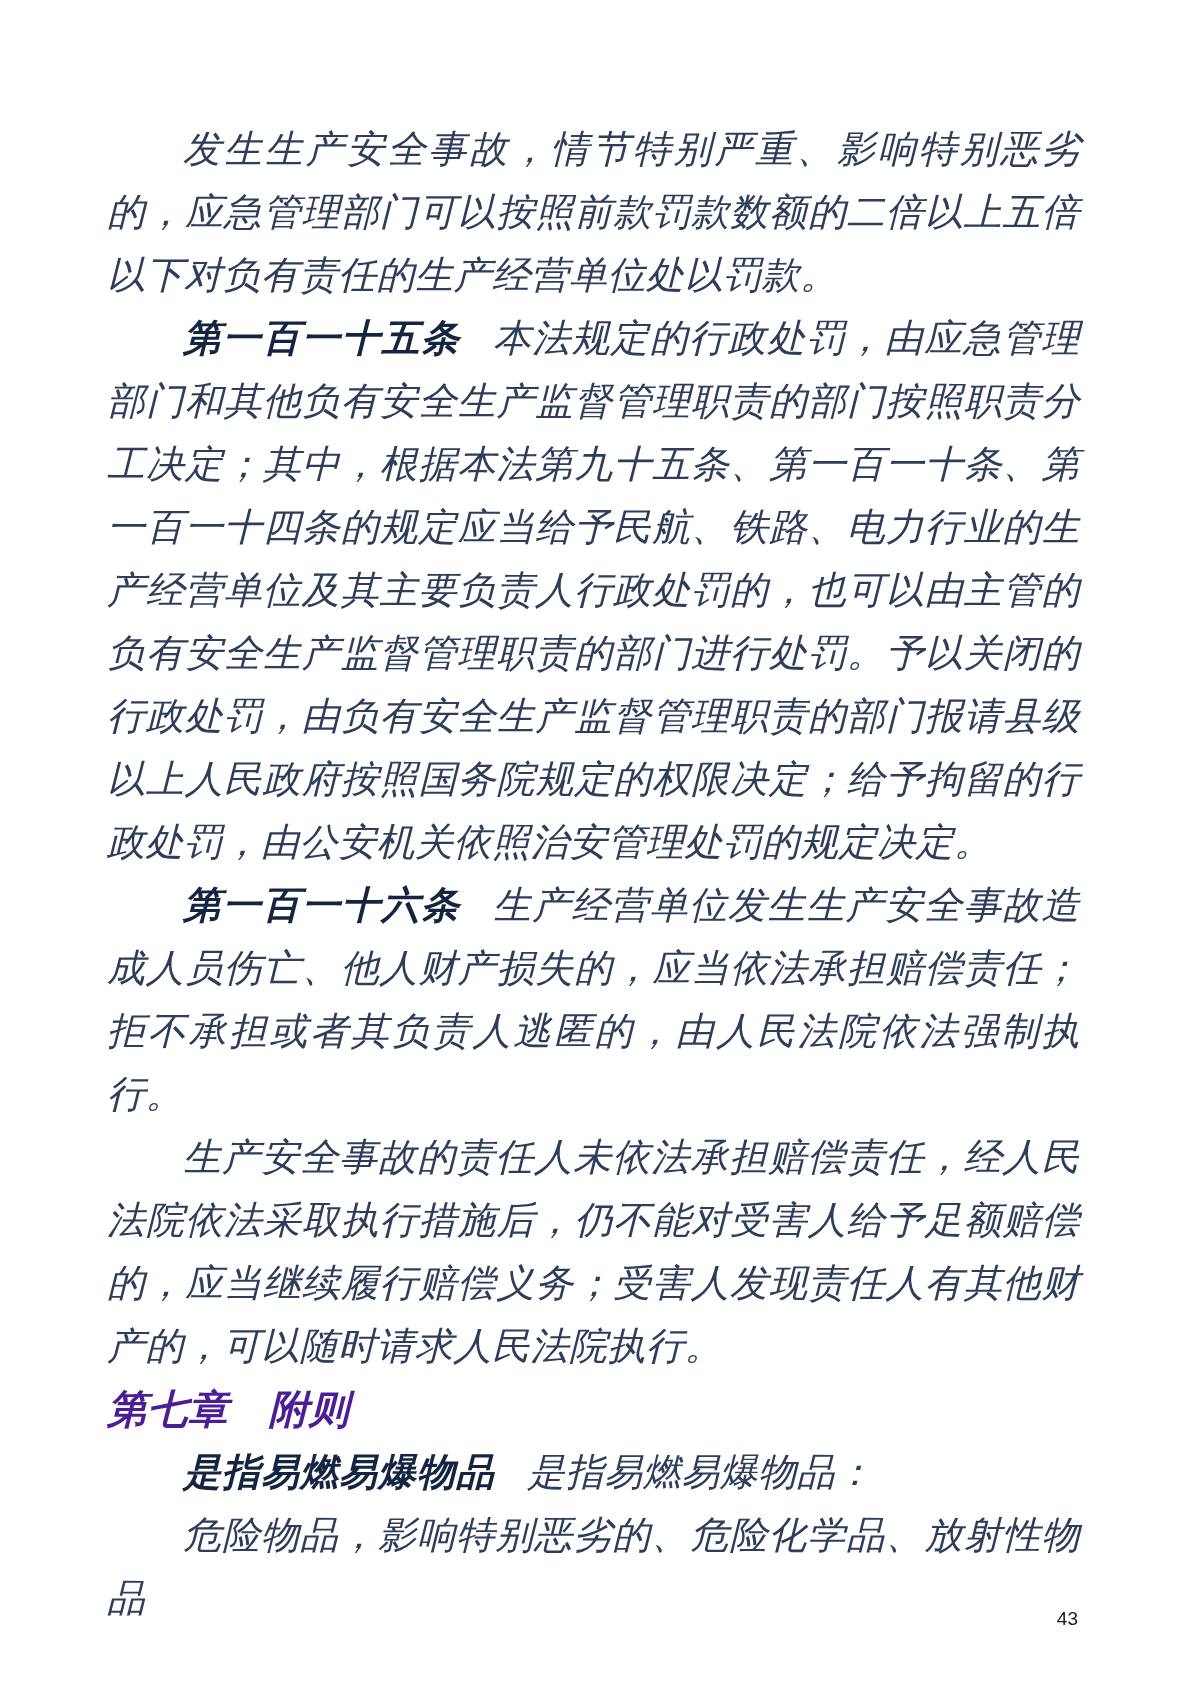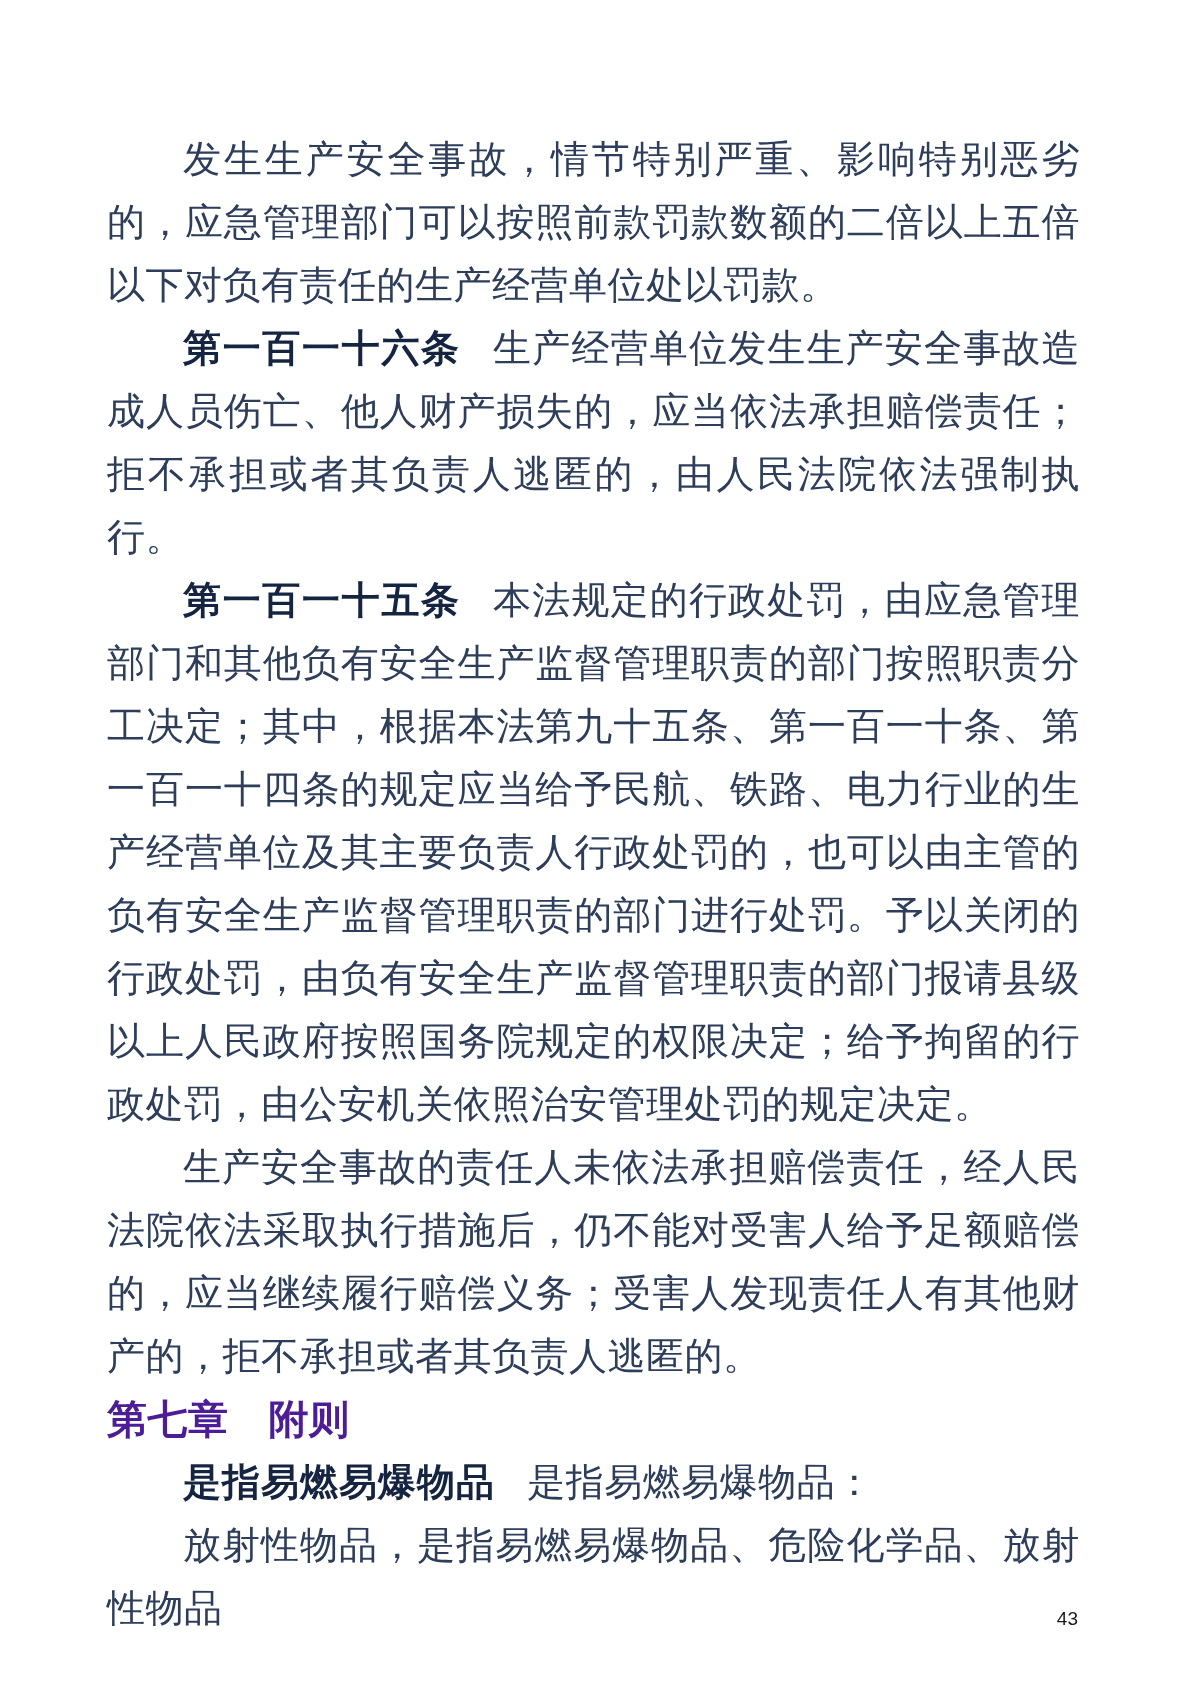--- a/index.html
+++ b/index.html
@@ -10,23 +10,24 @@
   .page {
     position: relative;
     width: 1190px;
     height: 1683px;
     background: #ffffff;
     overflow: hidden;
     font-family: "Liberation Serif", "DejaVu Serif", serif;
   }
   .content {
     position: absolute;
-    top: 128px;
+    top: 118px;
     left: 107px;
     width: 973px;
+    font-style: italic;
   }
   .para {
     margin: 0;
     font-size: 38px;
     line-height: 63px;
     color: #2d3d5a;
     text-align: justify;
     text-justify: inter-ideograph;
     text-align-last: left;
     text-indent: 2em;
@@ -63,28 +64,28 @@
   }
 </style>
 </head>
 <body>
 
 <div class="page">
   <div class="content">
 
     <p class="para">发生生产安全事故，情节特别严重、影响特别恶劣的，应急管理部门可以按照前款罚款数额的二倍以上五倍以下对负有责任的生产经营单位处以罚款。</p>
 
+    <p class="para"><span class="article-lead">第一百一十五条</span><span>本法规定的行政处罚，由应急管理部门和其他负有安全生产监督管理职责的部门按照职责分工决定；其中，根据本法第九十五条、第一百一十条、第一百一十四条的规定应当给予民航、铁路、电力行业的生产经营单位及其主要负责人行政处罚的，也可以由主管的负有安全生产监督管理职责的部门进行处罚。予以关闭的行政处罚，由负有安全生产监督管理职责的部门报请县级以上人民政府按照国务院规定的权限决定；给予拘留的行政处罚，由公安机关依照治安管理处罚的规定决定。</span></p>
+
     <p class="para"><span class="article-lead">第一百一十六条</span><span>生产经营单位发生生产安全事故造成人员伤亡、他人财产损失的，应当依法承担赔偿责任；拒不承担或者其负责人逃匿的，由人民法院依法强制执行。</span></p>
 
-    <p class="para"><span class="article-lead">第一百一十五条</span><span>本法规定的行政处罚，由应急管理部门和其他负有安全生产监督管理职责的部门按照职责分工决定；其中，根据本法第九十五条、第一百一十条、第一百一十四条的规定应当给予民航、铁路、电力行业的生产经营单位及其主要负责人行政处罚的，也可以由主管的负有安全生产监督管理职责的部门进行处罚。予以关闭的行政处罚，由负有安全生产监督管理职责的部门报请县级以上人民政府按照国务院规定的权限决定；给予拘留的行政处罚，由公安机关依照治安管理处罚的规定决定。</span></p>
-
-    <p class="para">生产安全事故的责任人未依法承担赔偿责任，经人民法院依法采取执行措施后，仍不能对受害人给予足额赔偿的，应当继续履行赔偿义务；受害人发现责任人有其他财产的，拒不承担或者其负责人逃匿的。</p>
+    <p class="para">生产安全事故的责任人未依法承担赔偿责任，经人民法院依法采取执行措施后，仍不能对受害人给予足额赔偿的，应当继续履行赔偿义务；受害人发现责任人有其他财产的，可以随时请求人民法院执行。</p>
 
     <p class="para chapter-heading"><span class="chapter-number">第七章</span><span>附则</span></p>
 
     <p class="para"><span class="article-lead">是指易燃易爆物品</span><span>是指易燃易爆物品：</span></p>
 
-    <p class="para">放射性物品，是指易燃易爆物品、危险化学品、放射性物品</p>
+    <p class="para">危险物品，影响特别恶劣的、危险化学品、放射性物品</p>
 
   </div>
 
   <div class="page-number">43</div>
 </div>
 
 </body></html>

